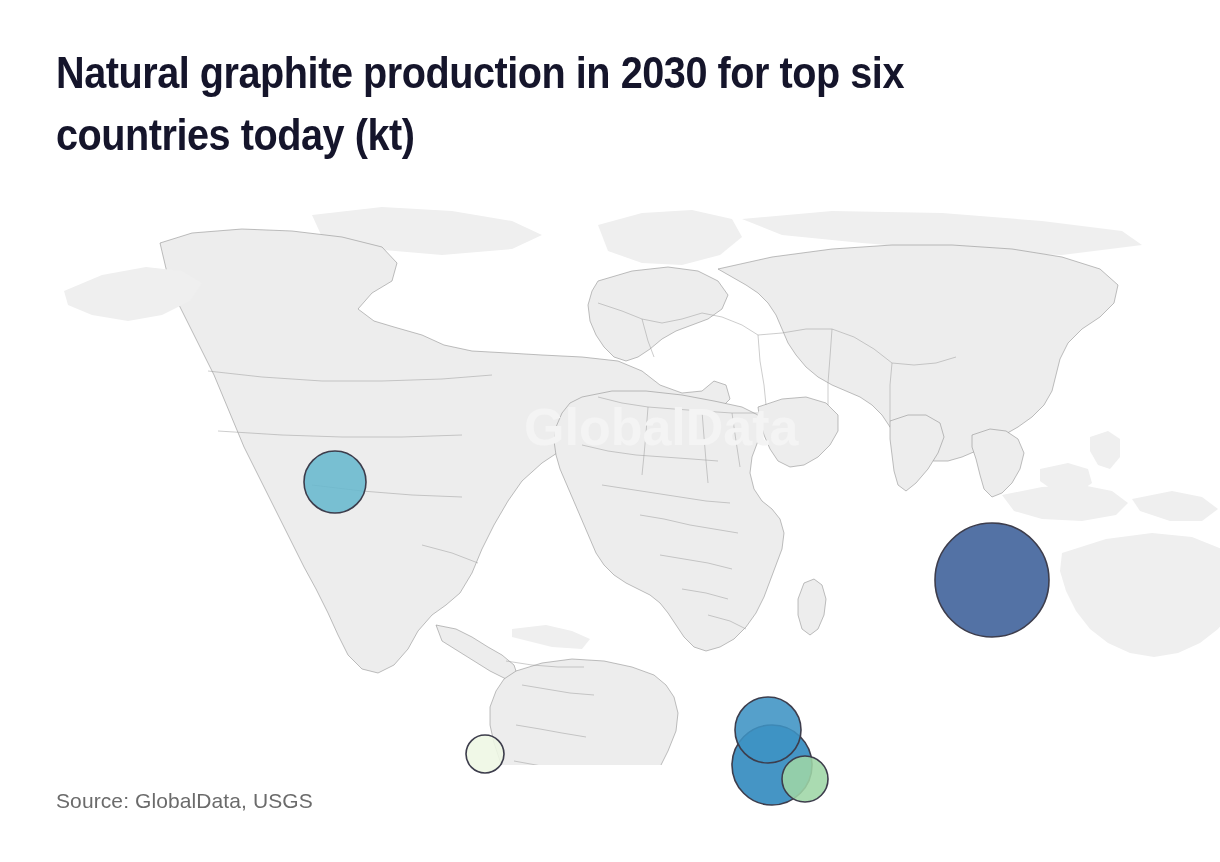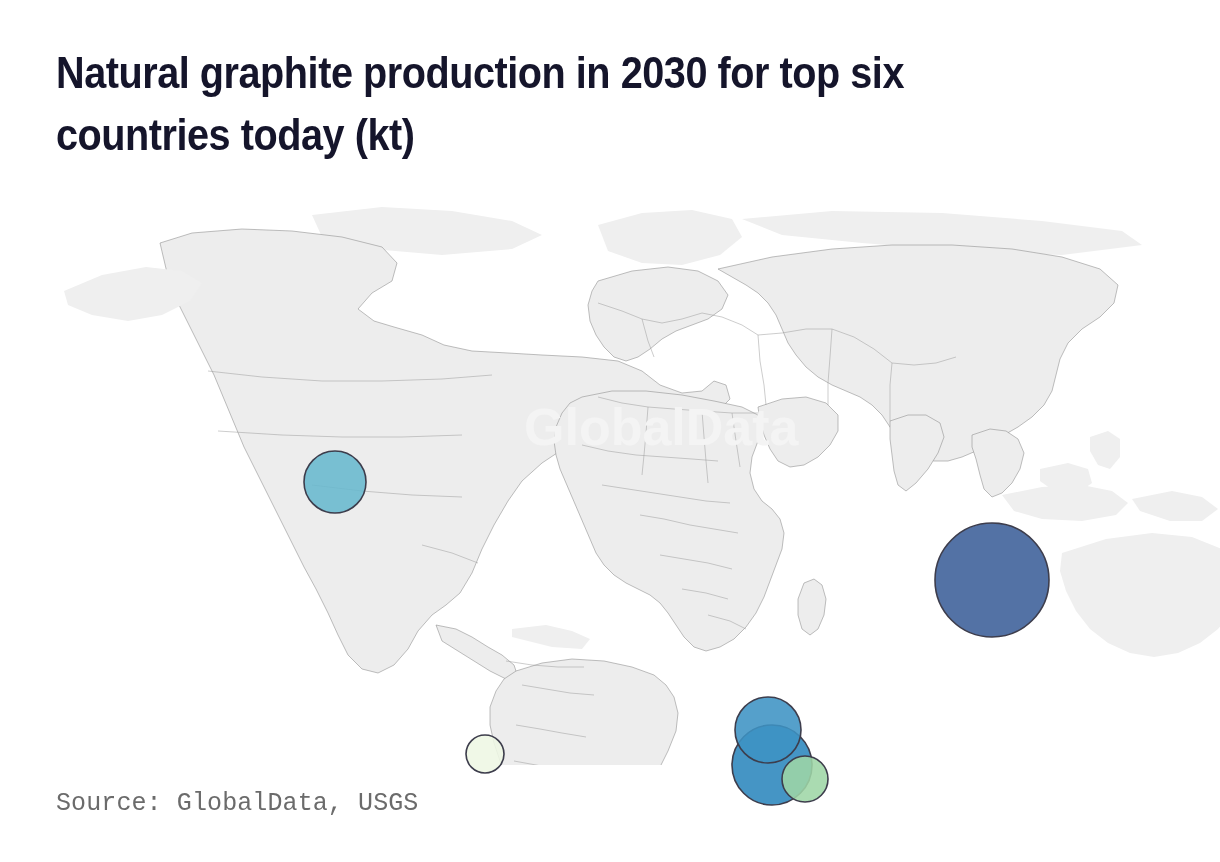--- a/index.html
+++ b/index.html
@@ -95,22 +95,22 @@
     stroke-width: 1.6;
     fill-opacity: 0.88;
   }
 
   
   #source-note {
     position: absolute;
     left: 14px;
     top: 789px;
     color: #6b6b6b;
-    font-family: Liberation Mono, monospace;
-    font-size: 25px;
+    font-family: Liberation Sans, sans-serif;
+    font-size: 21px;
     letter-spacing: 0.1px;
   }
 </style>
 </head>
 <body>
 
 <div id="chart-root">
 
   <div id="chart-title">Natural graphite production in 2030 for top six
 countries today (kt)</div>

